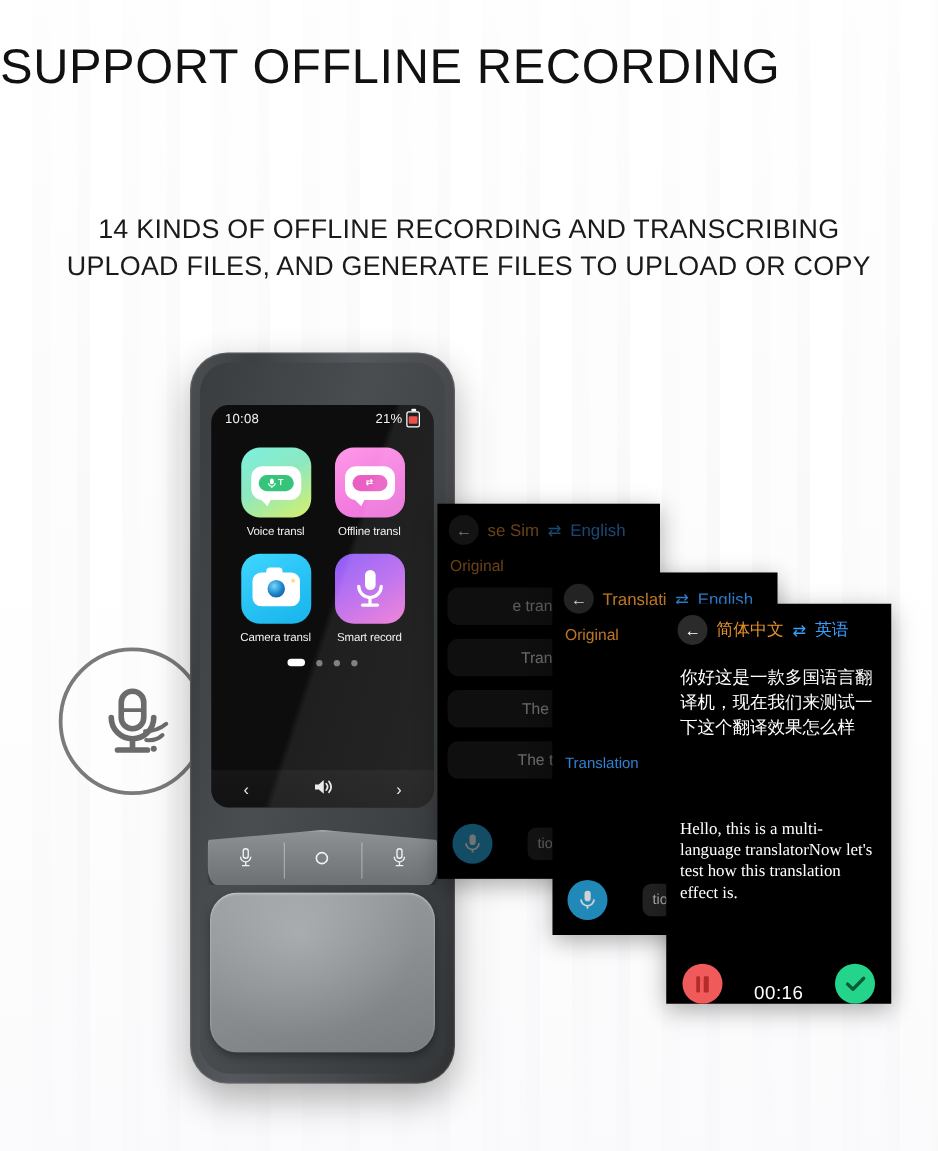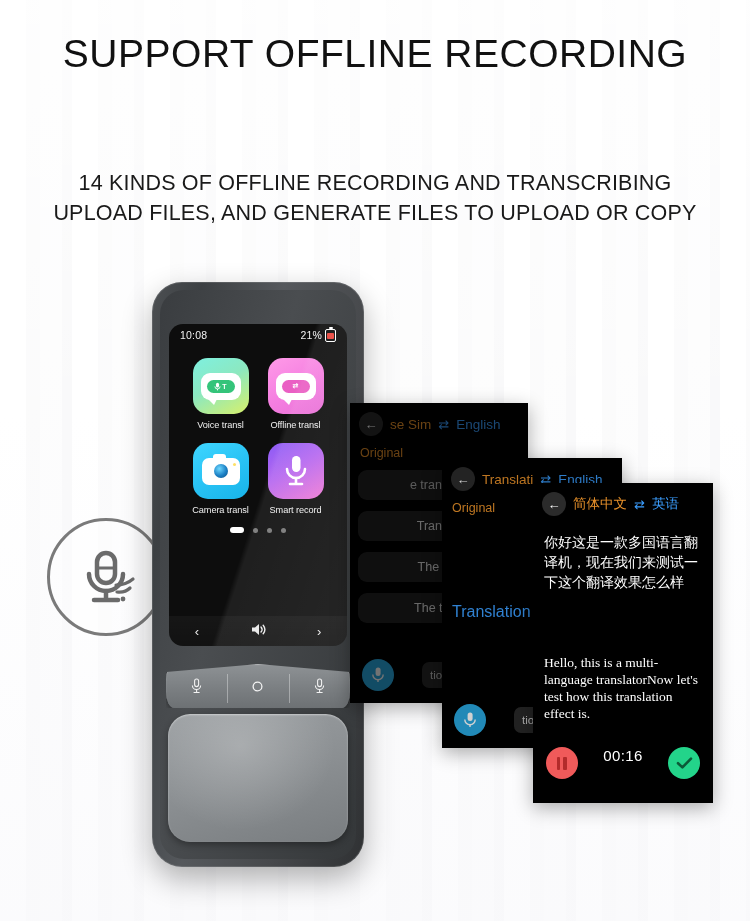--- a/index.html
+++ b/index.html
@@ -31,21 +31,20 @@
     inset: 0;
     background: linear-gradient(180deg, rgba(255,255,255,0.85) 0%, rgba(255,255,255,0.55) 45%, rgba(250,250,252,0.8) 100%);
   }
 
   
   .header-wrap {
     position: absolute;
     top: 26px;
     left: 0;
     width: 750px;
-    text-align: center;
     z-index: 5;
   }
   .title-line {
     font-family: "Liberation Sans", sans-serif;
     font-size: 39px;
     line-height: 56px;
     letter-spacing: 0.5px;
     color: #111111;
     font-weight: 400;
     white-space: nowrap;
@@ -317,21 +316,21 @@
     border-radius: 50%;
     background: #2b2b2b;
     display: flex; align-items: center; justify-content: center;
     color: #ffffff;
     font-size: 13px;
   }
   .lang-src { color: #e8912a; font-size: 13.5px; font-weight: 400; }
   .swap-ic  { color: #3b9eff; font-size: 13px; }
   .lang-dst { color: #3b9eff; font-size: 13.5px; }
   .p-sublabel { color: #e8912a; font-size: 12.5px; padding: 3px 0 0 10px; }
-  .p-translabel { color: #3b9eff; font-size: 16px; padding-left: 10px; }
+  .p-translabel { color: #3b9eff; font-size: 12px; padding-left: 10px; }
 
   .list-zone { padding: 10px 0 0 8px; }
   .list-item {
     background: #232323;
     border-radius: 9px;
     height: 30px;
     margin-bottom: 11px;
     display: flex; align-items: center; justify-content: center;
     font-size: 12.5px;
     color: #e6e6e6;
@@ -377,21 +376,21 @@
     margin-top: 62px;
     font-size: 13.5px;
     line-height: 17px;
     color: #ffffff;
     font-family: Liberation Serif, serif;
   }
   .rec-bar {
     position: absolute;
     left: 0; right: 0; bottom: 0;
     height: 56px;
-    display: flex; align-items: flex-start; justify-content: space-around;
+    display: flex; align-items: flex-end; justify-content: space-around;
     padding: 0 0;
   }
   .rec-pause {
     width: 32px; height: 32px;
     border-radius: 50%;
     background: #f05a5a;
     display: flex; align-items: center; justify-content: center;
     gap: 3px;
   }
   .rec-pause i { width: 3.5px; height: 13px; background: #b32b2b; border-radius: 1px; display: block; }

